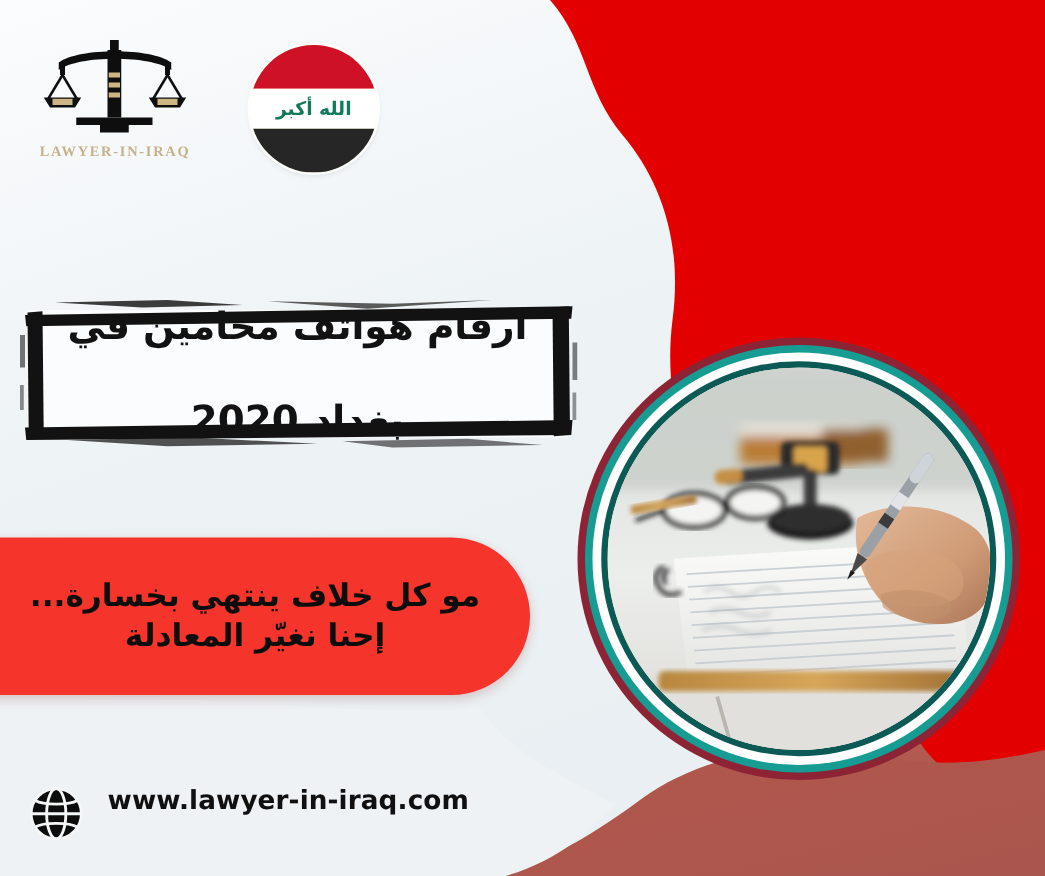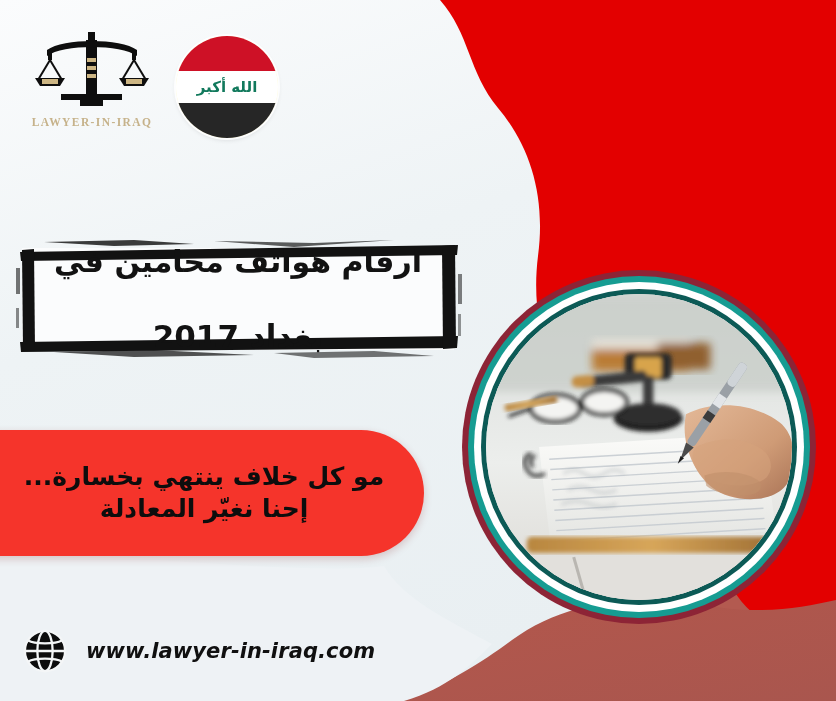--- a/index.html
+++ b/index.html
@@ -29,21 +29,21 @@
     text-align:center;
   }
   .logo-scales { width:118px; height:84px; display:block; margin:0 auto; }
   .logo-text {
     font-family:Liberation Serif, serif;
     font-size:11.5px; letter-spacing:1.4px; font-weight:700;
     color:#c6b28a; margin-top:4px; white-space:nowrap;
   }
 
   .flag-circle {
-    position:absolute; left:176px; top:36px;
+    position:absolute; left:200px; top:36px;
     width:102px; height:102px; border-radius:50%;
     overflow:hidden; background:#fef9c3;
     box-shadow:0 0 0 2px rgba(255,255,255,.9), 0 2px 5px rgba(0,0,0,.12);
   }
   .flag-red   { position:absolute; left:0; top:0;    width:100%; height:34%; background:#CE1126; }
   .flag-white { position:absolute; left:0; top:34%;  width:100%; height:32%; background:#ffffff; }
   .flag-black { position:absolute; left:0; top:66%;  width:100%; height:34%; background:#262626; }
   .flag-script {
     position:absolute; left:0; top:34%; width:100%; height:32%;
     display:flex; align-items:center; justify-content:center;
@@ -103,21 +103,21 @@
   .ring-3 { width:100%; height:100%; border-radius:50%; background:#ffffff; padding:7px; }
   .ring-4 { width:100%; height:100%; border-radius:50%; background:#0c5a56; padding:5px; }
   .photo {
     width:100%; height:100%; border-radius:50%;
     overflow:hidden; position:relative;
     background:#dfe2e0;
   }
   .photo svg { position:absolute; left:0; top:0; width:100%; height:100%; }
 
   
-  .footer { position:absolute; left:22px; top:628px; display:flex; align-items:center; gap:18px;font-style:italic; }
+  .footer { position:absolute; left:22px; top:628px; display:flex; align-items:flex-start; gap:18px; }
   .globe-icon { width:46px; height:46px; display:block; }
   .url-text {
     font-size:21px; font-weight:700; color:#101010;
     letter-spacing:.1px;
     font-family:"DejaVu Sans","Liberation Sans",sans-serif;
   }
 </style>
 </head>
 <body>
 
@@ -216,21 +216,21 @@
       <path d="M200,3 L300,5 L380,2 L280,9 Z" fill="#1a1a1a" opacity=".7"></path>
       <path d="M40,114 L140,112 L240,117 L120,119 Z" fill="#1a1a1a" opacity=".75"></path>
       <path d="M260,115 L360,113 L420,118 L300,120 Z" fill="#1a1a1a" opacity=".6"></path>
       <rect x="2" y="30" width="4" height="26" fill="#1a1a1a" opacity=".6"></rect>
       <rect x="2" y="70" width="3" height="20" fill="#1a1a1a" opacity=".5"></rect>
       <rect x="444" y="36" width="4" height="30" fill="#1a1a1a" opacity=".55"></rect>
       <rect x="444" y="76" width="3" height="22" fill="#1a1a1a" opacity=".45"></rect>
     </svg>
     <div class="title-text">
       <div>ارقام هواتف محامين في</div>
-      <div class="title-line2">بغداد 2017</div>
+      <div class="title-line2">بغداد 2020</div>
     </div>
   </div>
 
   <div class="slogan">
     <div class="slogan-inner">
       <div>مو كل خلاف ينتهي بخسارة...</div>
       <div>إحنا نغيّر المعادلة</div>
     </div>
   </div>
 

